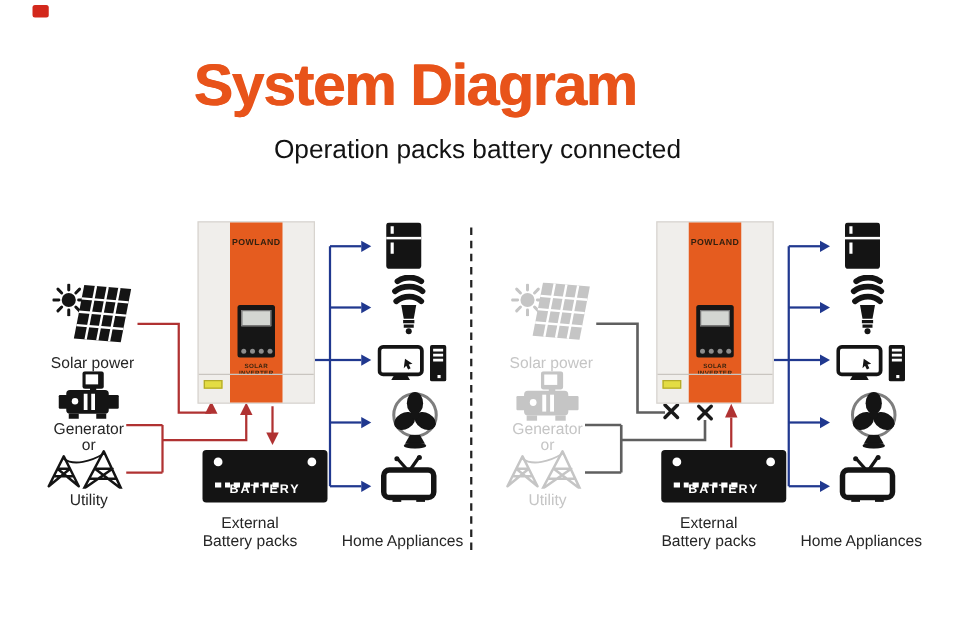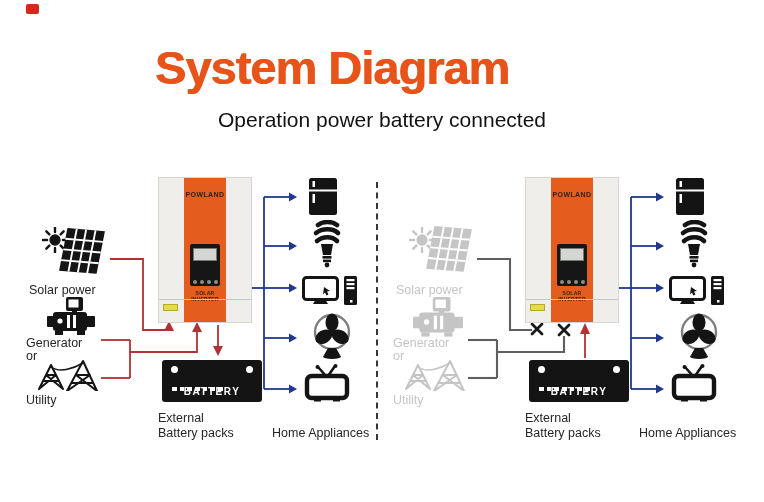--- a/index.html
+++ b/index.html
@@ -1,19 +1,19 @@
 <!DOCTYPE html>
 <html style="--accent: #e8531a; --inverter-orange: #e55c1f; --line-red: #b03232; --line-blue: #20388f; --line-gray: #5f5f5f; --muted: #c5c5c5;"><head>
 <meta charset="utf-8">
 <style>
   html,body{margin:0;padding:0;background:#fff;}
   #canvas{position:relative;width:764px;height:502px;background:#fff;overflow:hidden;
           font-family:"Liberation Sans", sans-serif;}
   .abs{position:absolute;}
-  .lbl{font-size:12.5px;line-height:1.15;color:#262626;text-align:left;}
+  .lbl{font-size:12.5px;line-height:1.15;color:#262626;text-align:center;}
   .mutlbl{color:var(--muted);}
   .ico{color:#141414;}
   .mut{color:var(--muted);}
   .ico svg{display:block;width:100%;height:100%;}
   #title{left:0;top:40px;width:664px;text-align:center;font-size:47px;font-weight:700;
          letter-spacing:-1px;color:var(--accent);text-shadow:0.7px 0 var(--accent);}
   #subtitle{left:0;top:108px;width:764px;text-align:center;font-size:21px;color:#121212;}
   .corner{left:26px;top:4px;width:13px;height:10px;background:#d3281c;border-radius:2px;}
   
   #wires{left:0;top:0;width:764px;height:502px;}
@@ -45,21 +45,21 @@
   .bat-label{position:absolute;left:0;bottom:5px;width:100%;text-align:center;
              font-size:10px;font-weight:700;letter-spacing:1.5px;color:#fff;}
 </style>
 </head>
 <body>
 
 <div id="canvas">
 
   <div class="abs corner"></div>
   <div class="abs" id="title">System Diagram</div>
-  <div class="abs" id="subtitle">Operation power battery connected</div>
+  <div class="abs" id="subtitle">Operation packs battery connected</div>
 
   <svg class="abs" id="wires" viewBox="0 0 764 502">
 
     <g>
       <polyline class="w-red" points="110,259 143,259 143,330 169,330"></polyline>
       <polygon class="f-red" points="164,331 174,331 169,321"></polygon>
       <polyline class="w-red" points="101,340 130,340"></polyline>
       <polyline class="w-red" points="101,378 130,378"></polyline>
       <polyline class="w-red" points="130,340 130,378"></polyline>
       <polyline class="w-red" points="130,352 197,352 197,331"></polyline>

